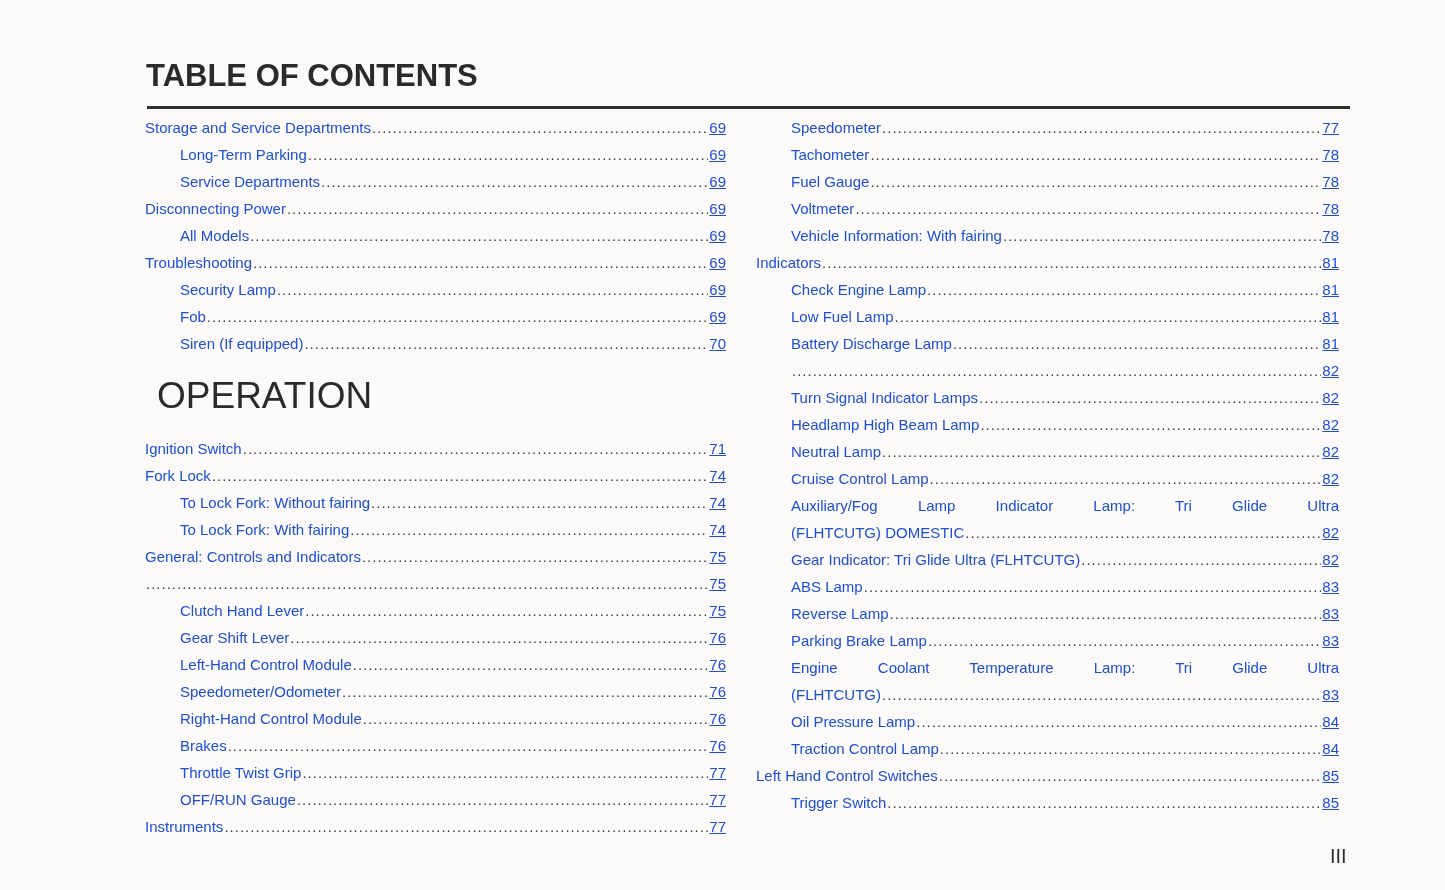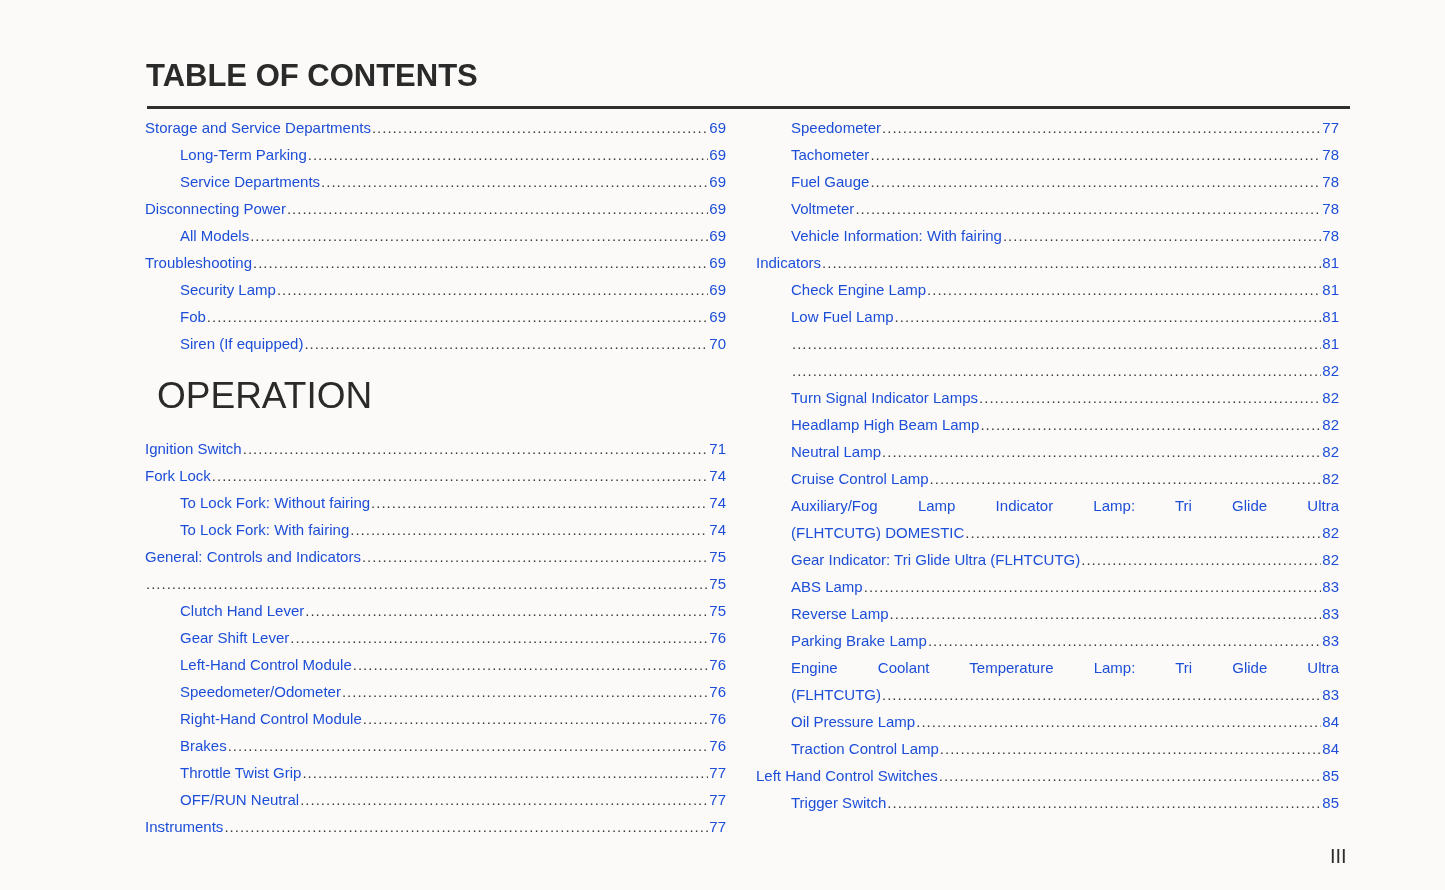--- a/index.html
+++ b/index.html
@@ -61,20 +61,21 @@
     margin: 0 1px;
     letter-spacing: 1px;
     color: #3a3a3a;
   }
   .toc-row .leader::before {
     content: "....................................................................................................................................................................................................................";
   }
   .toc-row .page {
     flex: 0 0 auto;
     text-align: right;
+    text-decoration: underline;
   }
   
   .toc-row.wrap-first {
     padding-left: 35px;
   }
   .toc-row.wrap-first .label {
     flex: 1 1 auto;
     text-align: justify;
     text-align-last: justify;
   }
@@ -214,21 +215,21 @@
         <span class="label">Brakes</span>
         <span class="leader"></span>
         <span class="page">76</span>
       </div>
     <div class="toc-row level-2">
         <span class="label">Throttle Twist Grip</span>
         <span class="leader"></span>
         <span class="page">77</span>
       </div>
     <div class="toc-row level-2">
-        <span class="label">OFF/RUN Neutral</span>
+        <span class="label">OFF/RUN Gauge</span>
         <span class="leader"></span>
         <span class="page">77</span>
       </div>
     <div class="toc-row level-1">
         <span class="label">Instruments</span>
         <span class="leader"></span>
         <span class="page">77</span>
       </div>
   </div>
 </div>
@@ -268,20 +269,21 @@
       <span class="label">Check Engine Lamp</span>
       <span class="leader"></span>
       <span class="page">81</span>
     </div>
   <div class="toc-row level-2">
       <span class="label">Low Fuel Lamp</span>
       <span class="leader"></span>
       <span class="page">81</span>
     </div>
   <div class="toc-row level-2">
+      <span class="label">Battery Discharge Lamp</span>
       <span class="leader"></span>
       <span class="page">81</span>
     </div>
   <div class="toc-row level-2">
       <span class="leader"></span>
       <span class="page">82</span>
     </div>
   <div class="toc-row level-2">
       <span class="label">Turn Signal Indicator Lamps</span>
       <span class="leader"></span>

